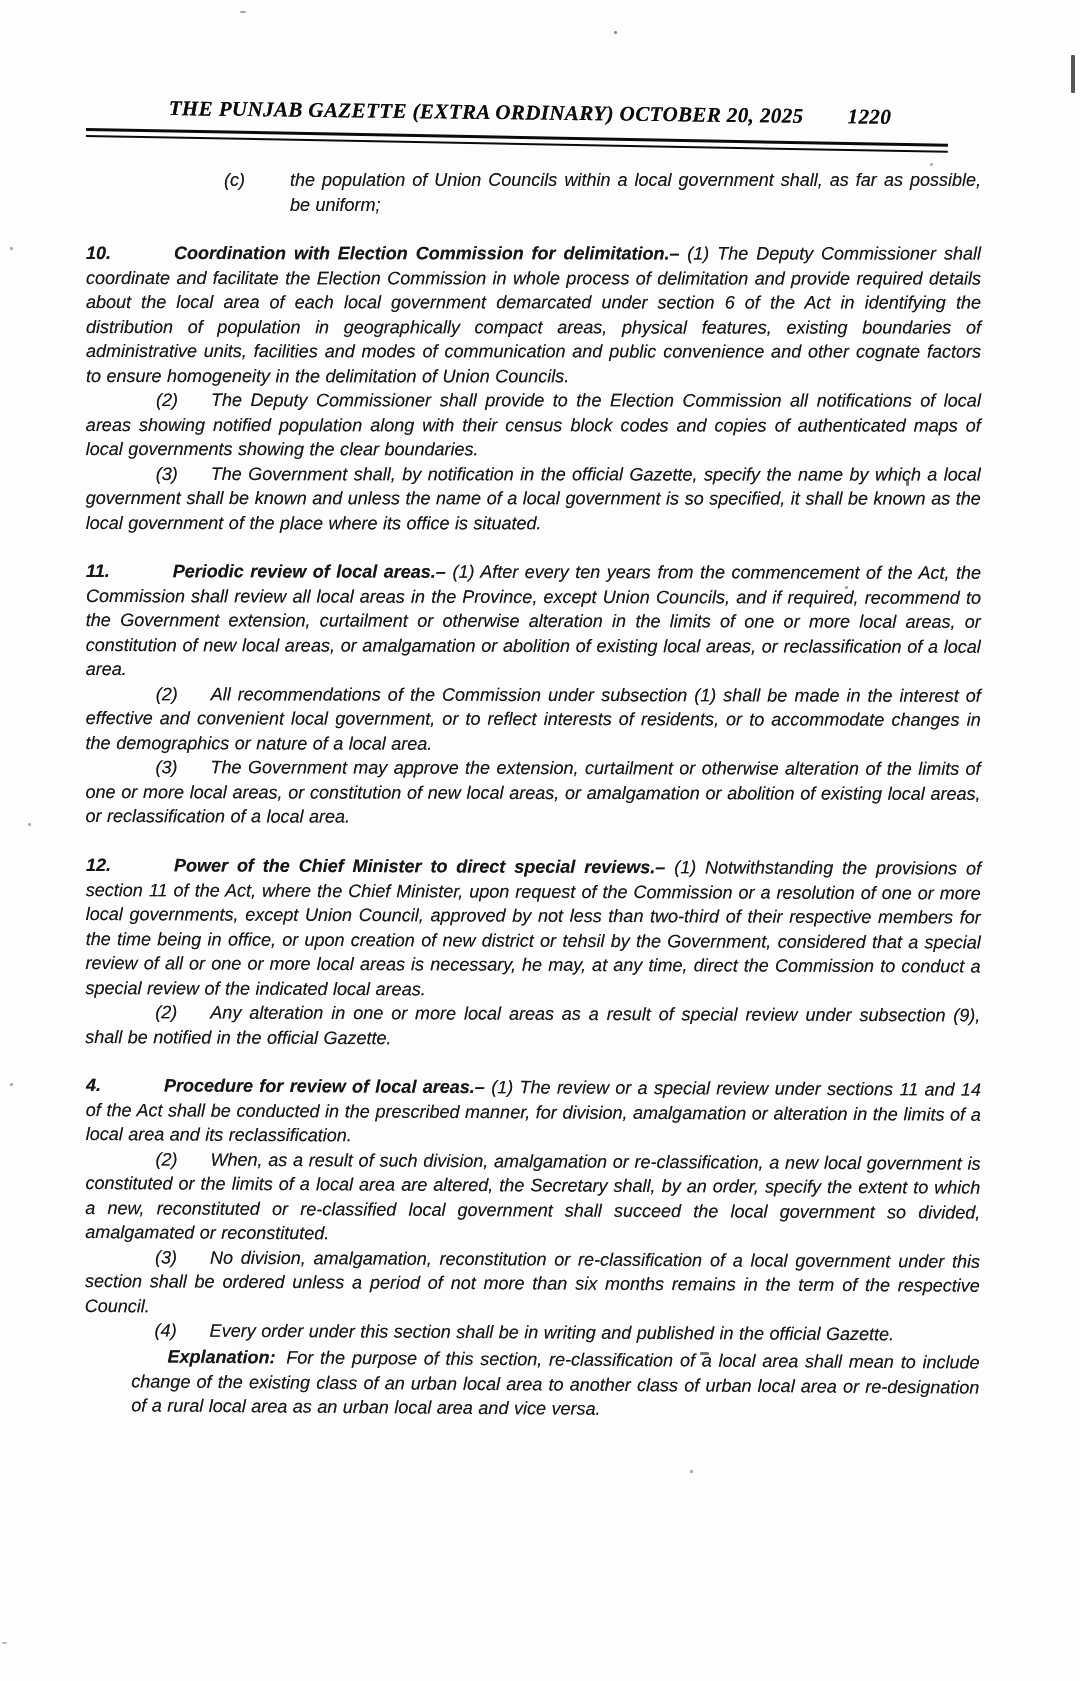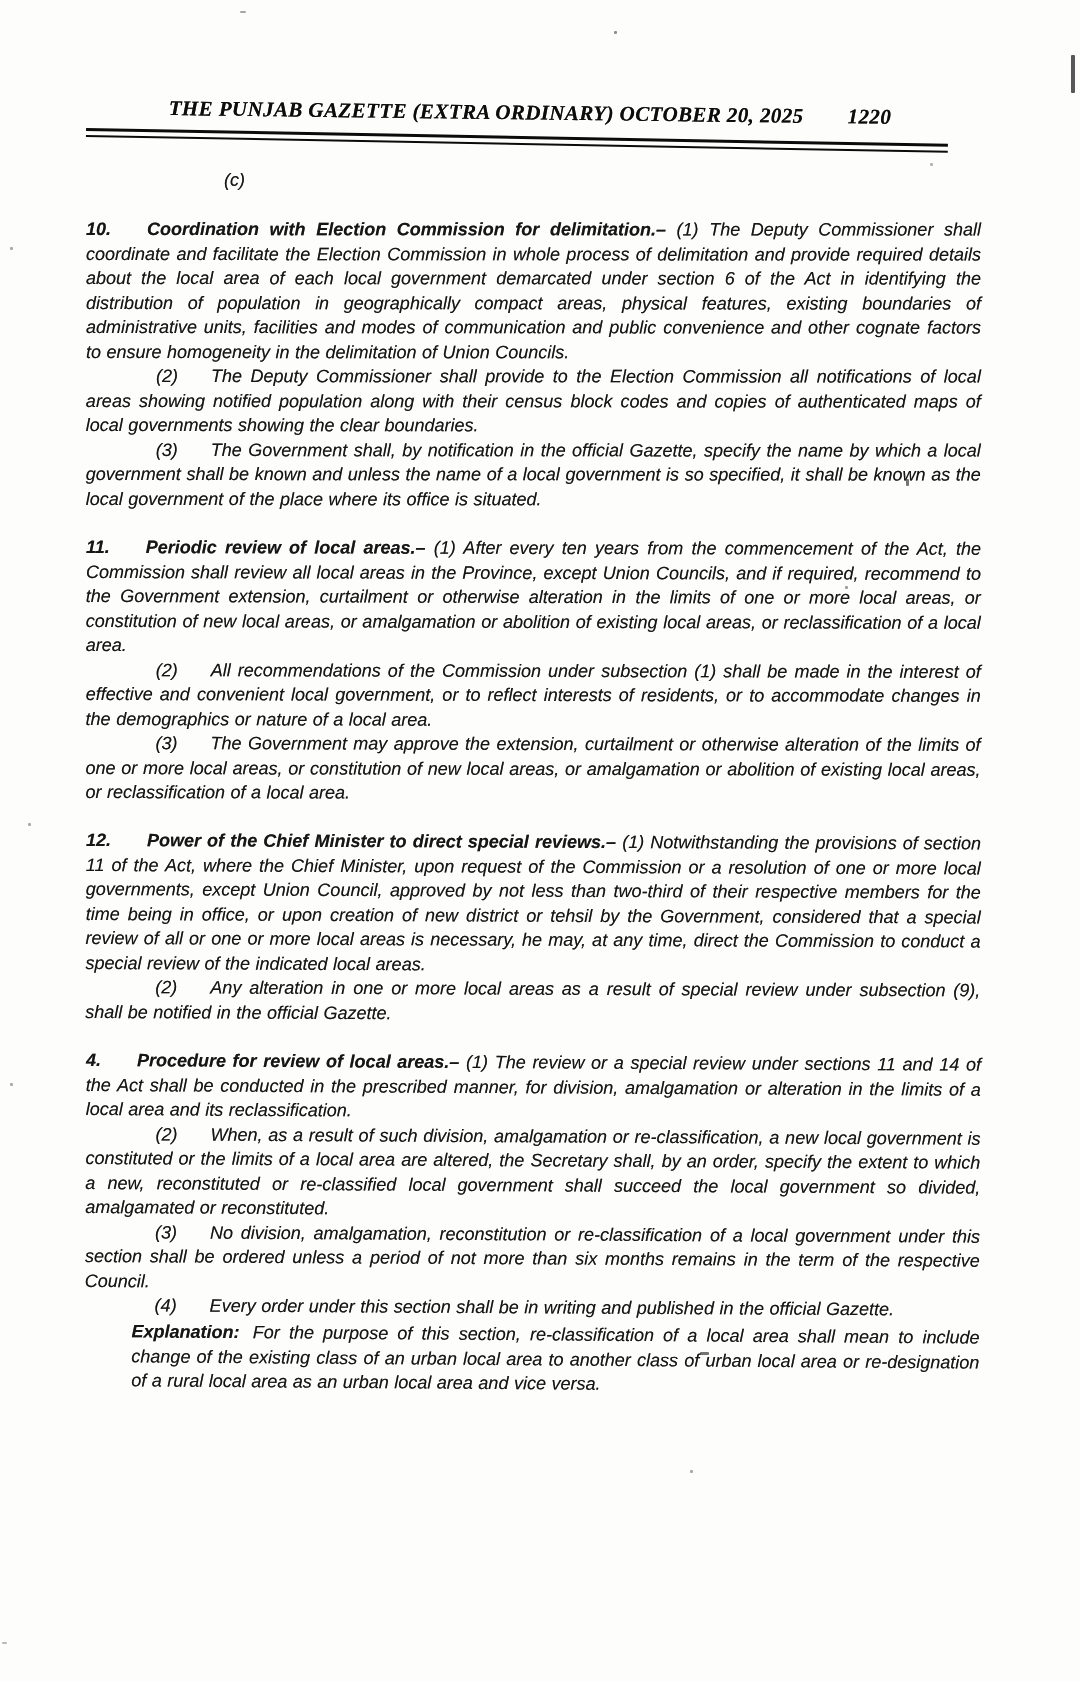--- a/index.html
+++ b/index.html
@@ -36,26 +36,26 @@
   .clause{ display:flex; margin:0 0 14px 0; }
   .clause-label{ margin-left:138px; width:66px; flex:none; }
   .clause-text{ width:694px; text-align:justify; }
 
   section{ display:block; margin-top:24px; transform-origin:left top; }
   .rot-a{ transform:rotate(0.04deg); }
   .rot-b{ transform:rotate(0.12deg); }
   .rot-c{ transform:rotate(0.22deg); }
   .rot-d{ transform:rotate(0.3deg); }
 
-  .secnum{ padding-right:36px; }
+  .secnum{ padding-right:63px; }
   .heading{ }
   .marker{ margin-left:70px; padding-right:33px; }
 
   .expl{ margin-left:47px; width:848px; margin-top:2px; transform:rotate(0.12deg); }
-  .expl-label{ padding-right:4px; }
+  .expl-label{ padding-right:4px;margin-left:36px; }
 
   
   .speck{ position:absolute; background:rgba(30,30,30,.65); border-radius:1px; }
   .s1{ left:1071px; top:55px;  width:4px;  height:38px; background:rgba(45,45,45,.8);}
   .s2{ left:240px;  top:11px;  width:6px;  height:2px;  background:rgba(80,80,80,.5);}
   .s3{ left:614px;  top:31px;  width:3px;  height:3px;  background:rgba(70,70,70,.6);}
   .s4{ left:906px;  top:479px; width:3px;  height:7px;  background:rgba(60,60,60,.7);}
   .s5{ left:10px;   top:247px; width:3px;  height:3px;  background:rgba(90,90,90,.5);}
   .s6{ left:28px;   top:823px; width:3px;  height:3px;  background:rgba(90,90,90,.5);}
   .s7{ left:10px;   top:1083px;width:3px;  height:3px;  background:rgba(90,90,90,.5);}
@@ -73,20 +73,21 @@
   <div class="header">
     <span>THE PUNJAB GAZETTE (EXTRA ORDINARY) OCTOBER 20, 2025</span>
     <span>1220</span>
   </div>
   <div class="rule"></div>
 
   <div class="content">
 
     <div class="clause">
       <span class="clause-label">(c)</span>
+      <div class="clause-text">the population of Union Councils within a local government shall, as far as possible, be uniform;</div>
     </div>
 
     <section class="rot-a">
       <p class="para"><b class="secnum">10.</b><b class="heading">Coordination with Election Commission for delimitation.–</b> <span>(1) The Deputy Commissioner shall coordinate and facilitate the Election Commission in whole process of delimitation and provide required details about the local area of each local government demarcated under section 6 of the Act in identifying the distribution of population in geographically compact areas, physical features, existing boundaries of administrative units, facilities and modes of communication and public convenience and other cognate factors to ensure homogeneity in the delimitation of Union Councils.</span></p>
       <p class="para"><span class="marker">(2)</span><span>The Deputy Commissioner shall provide to the Election Commission all notifications of local areas showing notified population along with their census block codes and copies of authenticated maps of local governments showing the clear boundaries.</span></p>
       <p class="para"><span class="marker">(3)</span><span>The Government shall, by notification in the official Gazette, specify the name by which a local government shall be known and unless the name of a local government is so specified, it shall be known as the local government of the place where its office is situated.</span></p>
     </section>
 
     <section class="rot-b">
       <p class="para"><b class="secnum">11.</b><b class="heading">Periodic review of local areas.–</b> <span>(1) After every ten years from the commencement of the Act, the Commission shall review all local areas in the Province, except Union Councils, and if required, recommend to the Government extension, curtailment or otherwise alteration in the limits of one or more local areas, or constitution of new local areas, or amalgamation or abolition of existing local areas, or reclassification of a local area.</span></p>

